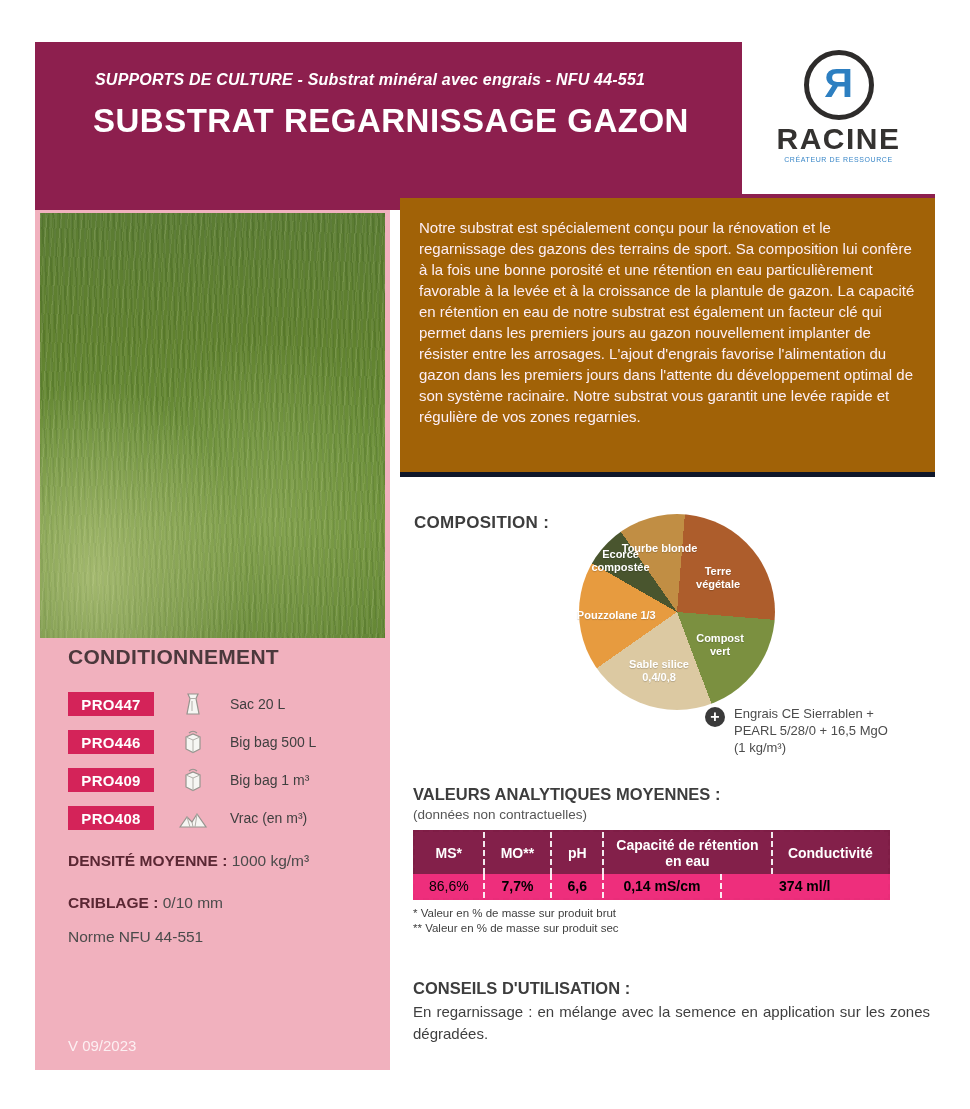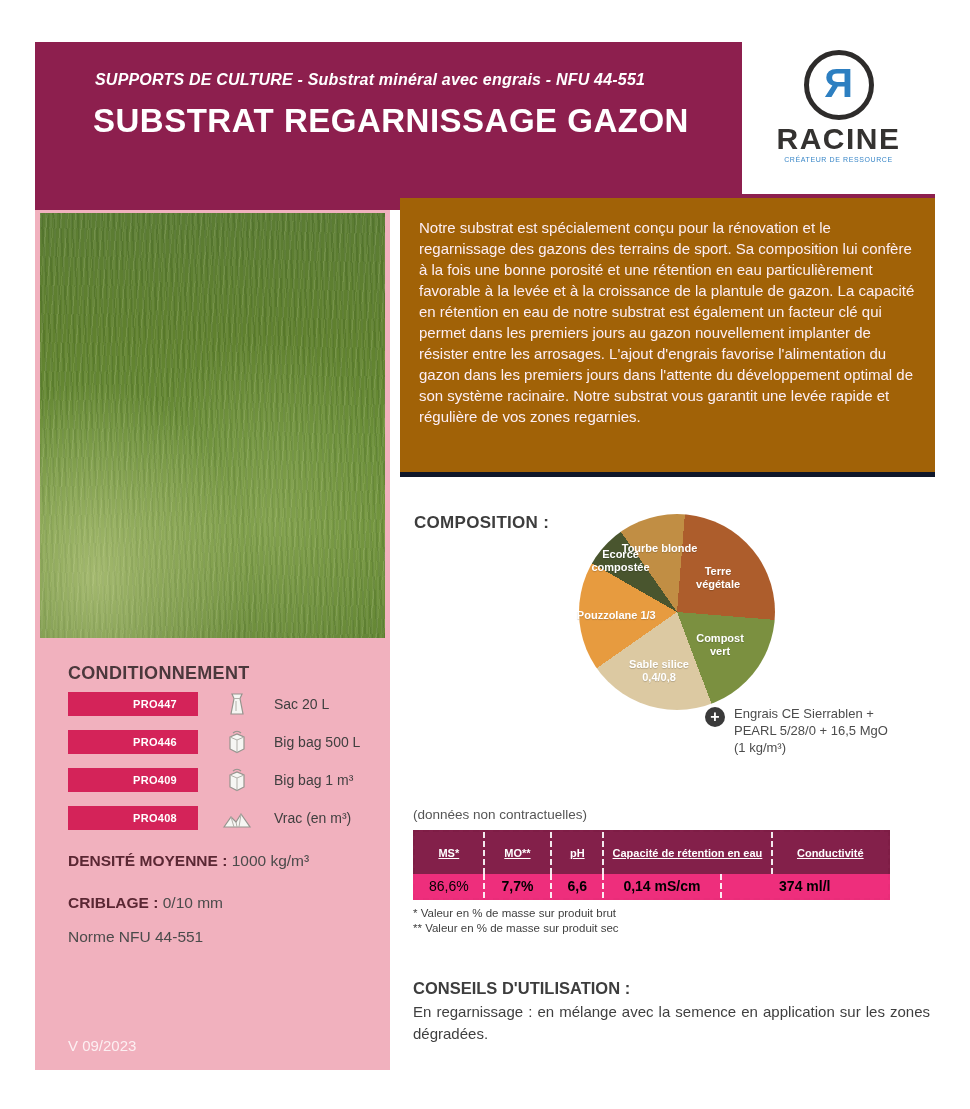--- a/index.html
+++ b/index.html
@@ -21,24 +21,24 @@
   .left-panel{position:absolute;left:35px;top:210px;width:355px;height:860px;background:#f1b1be;}
   .grass-photo{position:absolute;left:5px;top:3px;width:345px;height:425px;
     background:
       radial-gradient(ellipse at 16% 86%, rgba(225,232,170,.48), transparent 38%),
       radial-gradient(ellipse at 66% 72%, rgba(205,220,150,.22), transparent 42%),
       repeating-linear-gradient(92deg, rgba(255,255,255,.06) 0 2px, transparent 2px 5px),
       repeating-linear-gradient(86deg, rgba(35,66,18,.14) 0 2px, transparent 2px 6px),
       repeating-linear-gradient(96deg, rgba(232,241,190,.10) 0 1px, transparent 1px 7px),
       linear-gradient(180deg,#5b7c33 0%,#60812f 28%,#688c36 52%,#6f923b 74%,#658735 100%);
   }
-  .cond-heading{position:absolute;left:33px;top:453px;color:#4b383c;font-weight:bold;font-size:18px;letter-spacing:.3px;}
+  .cond-heading{position:absolute;left:33px;top:435px;color:#4b383c;font-weight:bold;font-size:21px;letter-spacing:.3px;}
   .cond-row{position:absolute;left:33px;display:flex;align-items:center;height:26px;}
   .cond-row.r0{top:481px;} .cond-row.r1{top:519px;} .cond-row.r2{top:557px;} .cond-row.r3{top:595px;}
-  .code-badge{width:86px;height:24px;background:#d42359;color:#ffffff;font-weight:bold;font-size:11px;display:flex;align-items:center;justify-content:center;letter-spacing:.3px;padding-left:44px;}
+  .code-badge{width:86px;height:24px;background:#d42359;color:#ffffff;font-weight:bold;font-size:15px;display:flex;align-items:center;justify-content:center;letter-spacing:.3px;}
   .cond-icon{width:30px;height:26px;margin-left:24px;display:flex;align-items:center;justify-content:center;}
   .cond-label{margin-left:22px;color:#3f3f3f;font-size:14px;}
   .spec-line{position:absolute;left:33px;font-size:15.5px;color:#4b4b4b;}
   .spec-line .spec-label{font-weight:bold;color:#5a2733;}
   .spec-densite{top:642px;} .spec-criblage{top:684px;} .spec-norme{top:718px;}
   .version-note{position:absolute;left:33px;bottom:16px;font-size:15px;color:rgba(255,255,255,.8);}
 
   
   .intro-block{position:absolute;left:400px;top:198px;width:535px;height:279px;background:#a16207;border-bottom:5px solid #0f172a;box-sizing:border-box;}
   .intro-text{padding:19px 18px 0 19px;color:#fceef5;font-size:15px;line-height:21px;}
@@ -53,21 +53,21 @@
 
   
   .val-heading{position:absolute;left:413px;top:785px;color:#3d3d3d;font-weight:bold;font-size:16.5px;}
   .val-sub{position:absolute;left:413px;top:807px;color:#555555;font-size:13.5px;}
   .ana-table{position:absolute;left:413px;top:830px;width:477px;}
   .ana-row{display:flex;width:100%;box-sizing:border-box;background-clip:padding-box;}
   .ana-row.head{background:#83204a;border:2px dashed #7e1d45;border-bottom:none;min-height:44px;}
   .ana-row.vals{background:#ee2e7c;border:2px dashed #e92d79;border-top:none;min-height:26px;}
   .ana-cell{display:flex;align-items:center;justify-content:center;text-align:center;box-sizing:border-box;padding:4px 3px;}
   .ana-cell + .ana-cell{border-left:2px dashed rgba(255,255,255,.9);font-weight:bold;}
-  .ana-row.head .ana-cell{color:#ffffff;font-weight:bold;font-size:11px;line-height:16px;text-decoration:underline;}
+  .ana-row.head .ana-cell{color:#ffffff;font-weight:bold;font-size:14px;line-height:16px;}
   .ana-row.vals .ana-cell{color:#000000;font-size:14px;}
   .c0{width:14.3%;} .c1{width:14.3%;} .c2{width:11%;} .c3{width:24.8%;} .c4{width:35.6%;}
   .footnotes{position:absolute;left:413px;top:906px;color:#3f3f3f;font-size:11.5px;line-height:15px;}
 
   
   .conseils-heading{position:absolute;left:413px;top:979px;color:#3d3d3d;font-weight:bold;font-size:16.5px;}
   .conseils-text{position:absolute;left:413px;top:1001px;width:517px;color:#3f3f3f;font-size:15px;line-height:22px;text-align:justify;}
 </style>
 </head>
 <body>
@@ -162,20 +162,21 @@
       <div class="pie-label" style="left: 41.5525px; top: 46.4563px;">Ecorce compostée</div>
     </div>
 
   <div class="engrais-note">
     <span class="plus-icon">+</span>
     <span class="engrais-text">Engrais CE Sierrablen +
 PEARL 5/28/0 + 16,5 MgO
 (1 kg/m³)</span>
   </div>
 
+  <div class="val-heading">VALEURS ANALYTIQUES MOYENNES :</div>
   <div class="val-sub">(données non contractuelles)</div>
 
   <div class="ana-table">
     <div class="ana-row head">
       <div class="ana-cell c0">MS*</div>
       <div class="ana-cell c1">MO**</div>
       <div class="ana-cell c2">pH</div>
       <div class="ana-cell c4">Capacité de rétention en eau</div>
       <div class="ana-cell c3">Conductivité</div>
     </div>

